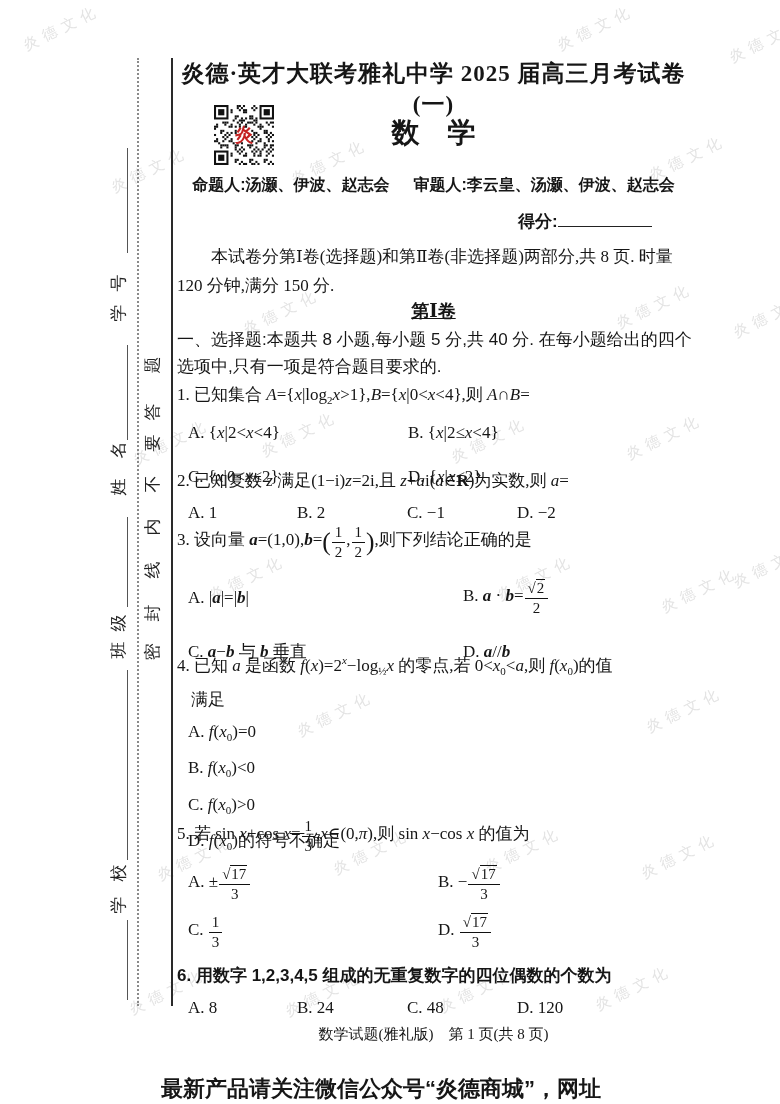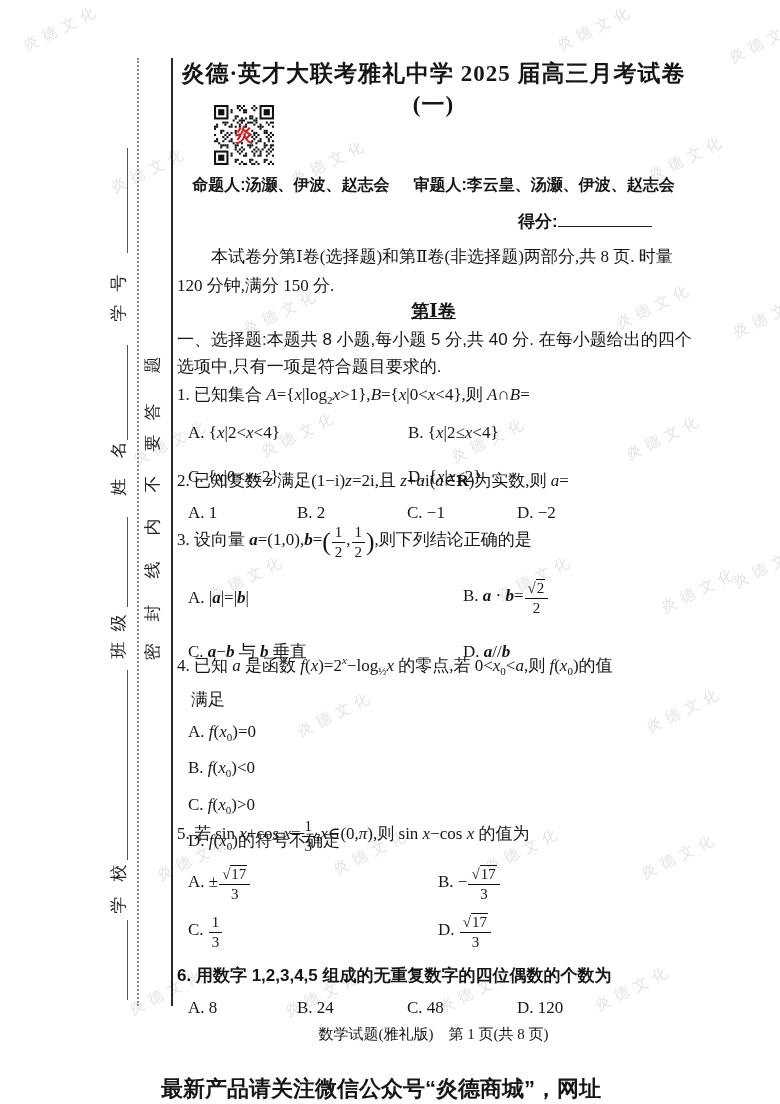--- a/index.html
+++ b/index.html
@@ -315,20 +315,21 @@
         <rect x="28" y="14" width="1" height="1"></rect>
         <rect x="28" y="17" width="1" height="1"></rect>
         <rect x="28" y="19" width="1" height="1"></rect>
         <rect x="28" y="21" width="1" height="1"></rect>
         <rect x="28" y="24" width="1" height="1"></rect>
         <rect x="28" y="28" width="1" height="1"></rect>
       </g>
     <text x="14.5" y="17.5" font-size="9" fill="#c42222" text-anchor="middle" font-family="'Liberation Sans',sans-serif" font-weight="bold">炎</text>
   </svg>
 
+  <div class="subject">数　学</div>
 
   <div class="setters">
     <span>命题人:汤灏、伊波、赵志会</span><span>审题人:李云皇、汤灏、伊波、赵志会</span>
   </div>
 
   <div class="score">
     <span>得分:</span><span class="score-line"></span>
   </div>
 
   <div class="intro">本试卷分第Ⅰ卷(选择题)和第Ⅱ卷(非选择题)两部分,共 8 页. 时量 120 分钟,满分 150 分.</div>

